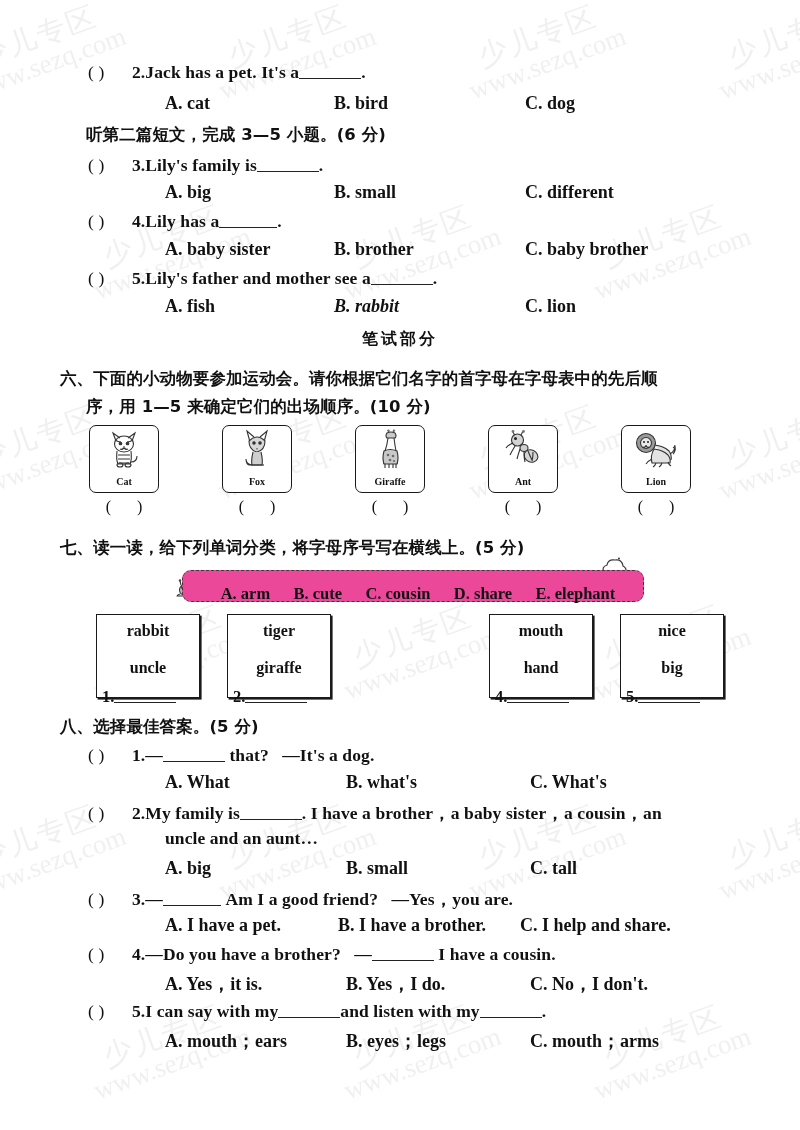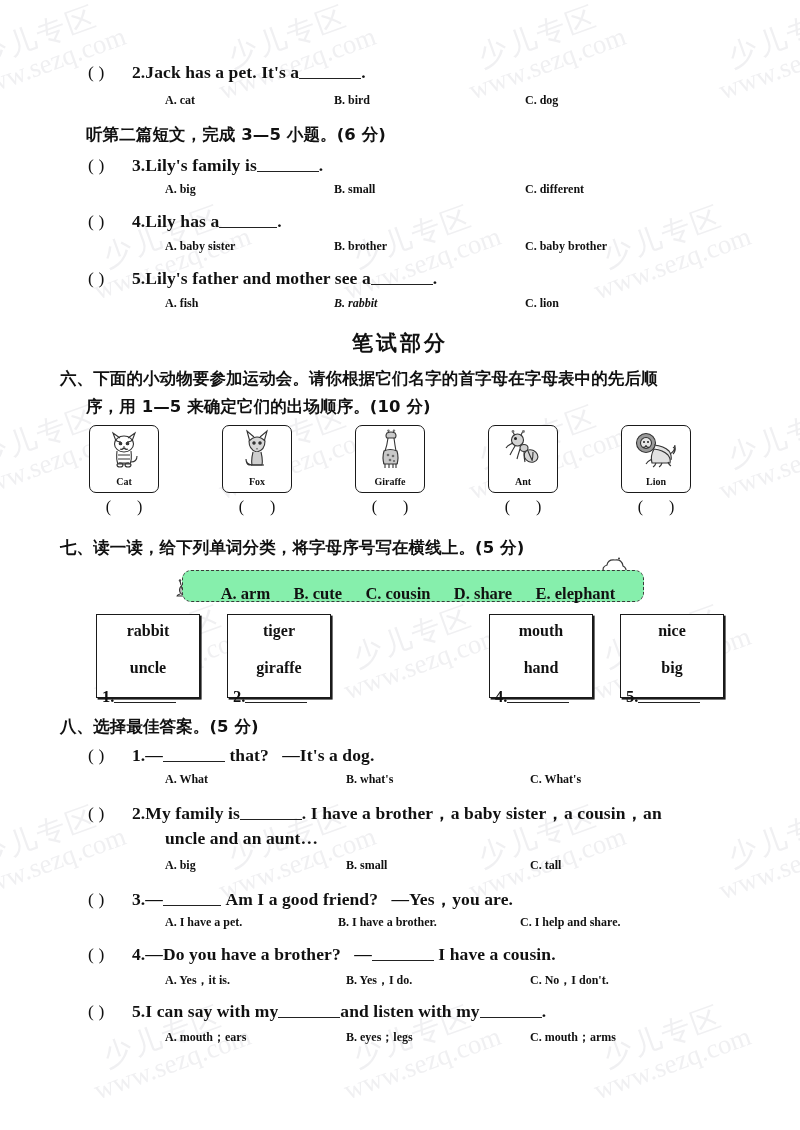--- a/index.html
+++ b/index.html
@@ -74,32 +74,32 @@
     border-bottom: 1.6px solid #222;
     height: 0.92em;
     vertical-align: -1px;
   }
   .b-long  { width: 62px; }
   .b-med   { width: 58px; }
 
   .opt {
     position: absolute;
     white-space: nowrap;
-    font-size: 12px;
+    font-size: 18px;
     font-weight: bold;
   }
 
   
   .sec-title {
     position: absolute;
     width: 100%;
     text-align: center;
     font-family: "DejaVu Sans", sans-serif;
     font-weight: bold;
-    font-size: 21px;
+    font-size: 16px;
     letter-spacing: 3px;
   }
 
   
   #animal-row {
     position: absolute;
     left: 86px;
     top: 425px;
     width: 630px;
     height: 96px;
@@ -149,21 +149,21 @@
     left: 182px;
     top: 570px;
     width: 462px;
     height: 32px;
   }
   .wb-inner {
     position: absolute;
     inset: 0;
     border: 1.4px dashed #3a3a3a;
     border-radius: 9px;
-    background: #86efac;
+    background: #ec4899;
     box-sizing: border-box;
     display: flex;
     align-items: center;
     justify-content: space-around;
     padding: 16px 16px 0 26px;
   }
   .wb-item {
     font-family: "Liberation Serif", serif;
     font-weight: bold;
     font-size: 16.5px;

